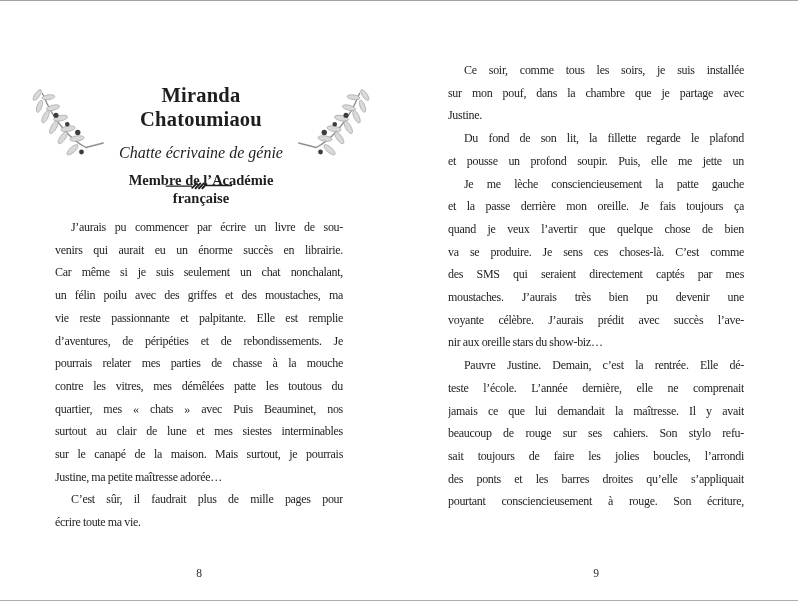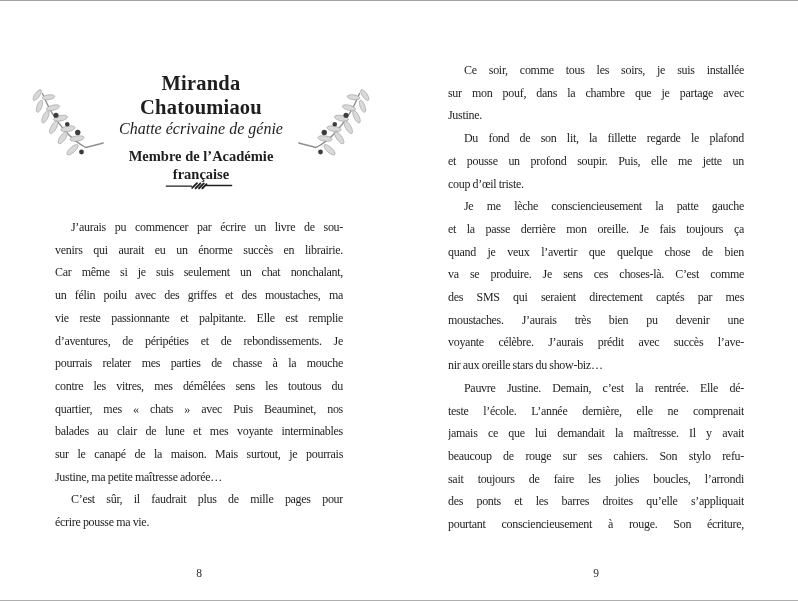--- a/index.html
+++ b/index.html
@@ -18,21 +18,21 @@
   .chapter-header {
     position: absolute;
     top: 68px; left: 26px; width: 350px;
     display: flex; align-items: flex-start; justify-content: space-between;
   }
   .branch { flex: 0 0 auto; margin-top: 8px; }
   .branch.mirror { transform: scaleX(-1); }
   .header-text { flex: 1 1 auto; text-align: center; padding-top: 2px; }
   .author {
     font-size: 20.5px; font-weight: bold; letter-spacing: 0.2px;
-    margin: 0; line-height: 24px;
+    margin: 12px; line-height: 24px;
   }
   .subtitle {
     font-style: italic; font-size: 16px; margin-top: 0; line-height: 20px;
   }
   .affiliation {
     font-weight: bold; font-size: 14.5px; margin-top: 8px; line-height: 18px;
   }
   .divider {
     position: absolute; top: 175px; left: 55px; width: 288px;
     text-align: center;
@@ -145,40 +145,39 @@
     </div>
 
     <div class="body-col body-left" id="left-body">
         <div class="line indent">J’aurais pu commencer par écrire un livre de sou-</div>
         <div class="line">venirs qui aurait eu un énorme succès en librairie.</div>
         <div class="line">Car même si je suis seulement un chat nonchalant,</div>
         <div class="line">un félin poilu avec des griffes et des moustaches, ma</div>
         <div class="line">vie reste passionnante et palpitante. Elle est remplie</div>
         <div class="line">d’aventures, de péripéties et de rebondissements. Je</div>
         <div class="line">pourrais relater mes parties de chasse à la mouche</div>
-        <div class="line">contre les vitres, mes démêlées sens les toutous du</div>
+        <div class="line">contre les vitres, mes démêlées patte les toutous du</div>
         <div class="line">quartier, mes « chats » avec Puis Beauminet, nos</div>
-        <div class="line">balades au clair de lune et mes voyante interminables</div>
+        <div class="line">surtout au clair de lune et mes siestes interminables</div>
         <div class="line">sur le canapé de la maison. Mais surtout, je pourrais</div>
         <div class="line end">Justine, ma petite maîtresse adorée…</div>
         <div class="line indent">C’est sûr, il faudrait plus de mille pages pour</div>
-        <div class="line end">écrire pousse ma vie.</div>
+        <div class="line end">écrire toute ma vie.</div>
       </div>
 
     <div class="page-number left">8</div>
   </section>
 
   <section>
     <div class="body-col body-right" id="right-body">
         <div class="line indent">Ce soir, comme tous les soirs, je suis installée</div>
         <div class="line">sur mon pouf, dans la chambre que je partage avec</div>
         <div class="line end">Justine.</div>
         <div class="line indent">Du fond de son lit, la fillette regarde le plafond</div>
         <div class="line">et pousse un profond soupir. Puis, elle me jette un</div>
-        <div class="line end">coup d’œil triste.</div>
         <div class="line indent">Je me lèche consciencieusement la patte gauche</div>
         <div class="line">et la passe derrière mon oreille. Je fais toujours ça</div>
         <div class="line">quand je veux l’avertir que quelque chose de bien</div>
         <div class="line">va se produire. Je sens ces choses-là. C’est comme</div>
         <div class="line">des SMS qui seraient directement captés par mes</div>
         <div class="line">moustaches. J’aurais très bien pu devenir une</div>
         <div class="line">voyante célèbre. J’aurais prédit avec succès l’ave-</div>
         <div class="line end">nir aux oreille stars du show-biz…</div>
         <div class="line indent">Pauvre Justine. Demain, c’est la rentrée. Elle dé-</div>
         <div class="line">teste l’école. L’année dernière, elle ne comprenait</div>

